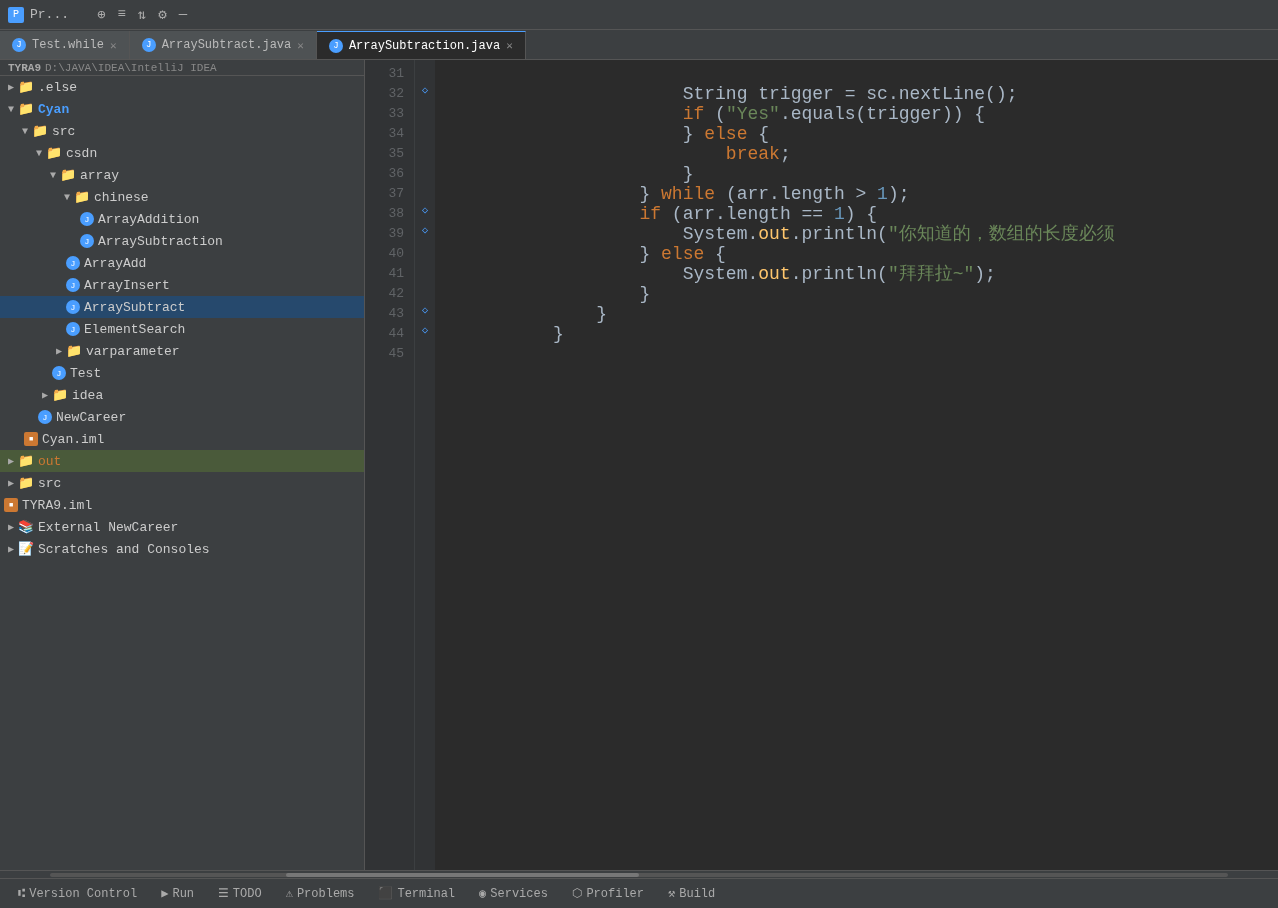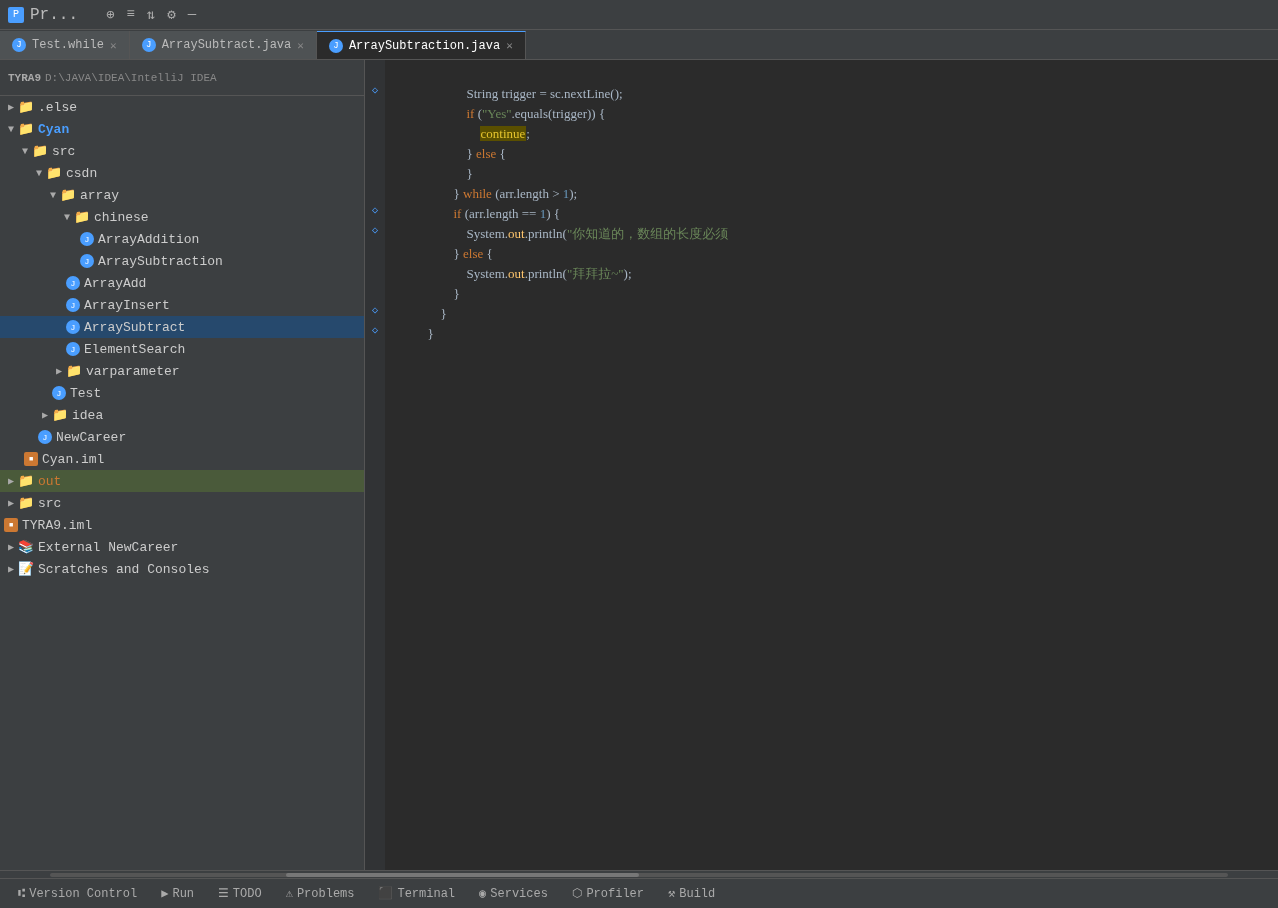--- a/index.html
+++ b/index.html
@@ -37,21 +37,21 @@
       background: #4a9eff;
       border-radius: 2px;
       font-size: 10px;
       display: flex;
       align-items: center;
       justify-content: center;
       color: white;
     }
     .title-text {
       color: #bbbbbb;
-      font-size: 16px;
+      font-size: 13px;
     }
     .title-bar-icons {
       display: flex;
       gap: 12px;
       margin-left: 20px;
     }
     .title-bar-icon {
       color: #aaaaaa;
       font-size: 14px;
       cursor: pointer;
@@ -121,21 +121,21 @@
     }
     .sidebar-header {
       padding: 4px 8px;
       font-size: 11px;
       color: #bbbbbb;
       background: #3c3f41;
       border-bottom: 1px solid #555;
       display: flex;
       align-items: center;
       gap: 4px;
-      height: 36px;
+      height: 16px;
     }
     .tree-item {
       display: flex;
       align-items: center;
       padding: 2px 0;
       cursor: pointer;
       white-space: nowrap;
       height: 22px;
     }
     .tree-item.selected {
@@ -232,22 +232,21 @@
     }
     .code-lines {
       flex: 1;
       padding: 4px 0 4px 10px;
       overflow: hidden;
     }
     .code-line {
       height: 20px;
       line-height: 20px;
       white-space: pre;
-      font-size: 13px;
-      font-family: Liberation Serif, serif;
+      font-size: 18px;
     }
     
     .kw { color: #cc7832; }
     .str { color: #6a8759; }
     .num { color: #6897bb; }
     .fn { color: #ffc66d; }
     .plain { color: #a9b7c6; }
     .hl-continue { background: #5a4f00; color: #e6c42d; padding: 0 1px; }
 
     
@@ -505,20 +504,37 @@
     <div class="tree-item">
       <span class="indent" style="width:4px"></span>
       <span class="arrow">▶</span>
       <span class="folder-dir folder-gray">📝</span>
       <span class="item-label">Scratches and Consoles</span>
     </div>
   </div>
 
   <div class="code-editor">
     <div class="code-area">
+      <div class="line-numbers">
+        <div class="line-number">31</div>
+        <div class="line-number">32</div>
+        <div class="line-number">33</div>
+        <div class="line-number">34</div>
+        <div class="line-number">35</div>
+        <div class="line-number">36</div>
+        <div class="line-number">37</div>
+        <div class="line-number">38</div>
+        <div class="line-number">39</div>
+        <div class="line-number">40</div>
+        <div class="line-number">41</div>
+        <div class="line-number">42</div>
+        <div class="line-number">43</div>
+        <div class="line-number">44</div>
+        <div class="line-number">45</div>
+      </div>
       <div class="gutter">
         <div class="gutter-icon"></div>
         <div class="gutter-icon">◇</div>
         <div class="gutter-icon"></div>
         <div class="gutter-icon"></div>
         <div class="gutter-icon"></div>
         <div class="gutter-icon"></div>
         <div class="gutter-icon"></div>
         <div class="gutter-icon">◇</div>
         <div class="gutter-icon">◇</div>
@@ -530,24 +546,24 @@
         <div class="gutter-icon"></div>
       </div>
       <div class="code-lines">
         <div class="code-line">
           <span class="plain">            String trigger = sc.nextLine();</span>
         </div>
         <div class="code-line">
           <span class="plain">            </span><span class="kw">if</span><span class="plain"> (</span><span class="str">"Yes"</span><span class="plain">.equals(trigger)) {</span>
         </div>
         <div class="code-line">
-          <span class="plain">                </span><span class="hl-continue">continue</span><span class="plain">;</span>
-        </div>
-        <div class="code-line">
           <span class="plain">            } </span><span class="kw">else</span><span class="plain"> {</span>
+        </div>
+        <div class="code-line">
+          <span class="plain">                </span><span class="kw">break</span><span class="plain">;</span>
         </div>
         <div class="code-line">
           <span class="plain">            }</span>
         </div>
         <div class="code-line">
           <span class="plain">        } </span><span class="kw">while</span><span class="plain"> (arr.length &gt; </span><span class="num">1</span><span class="plain">);</span>
         </div>
         <div class="code-line">
           <span class="plain">        </span><span class="kw">if</span><span class="plain"> (arr.length == </span><span class="num">1</span><span class="plain">) {</span>
         </div>

